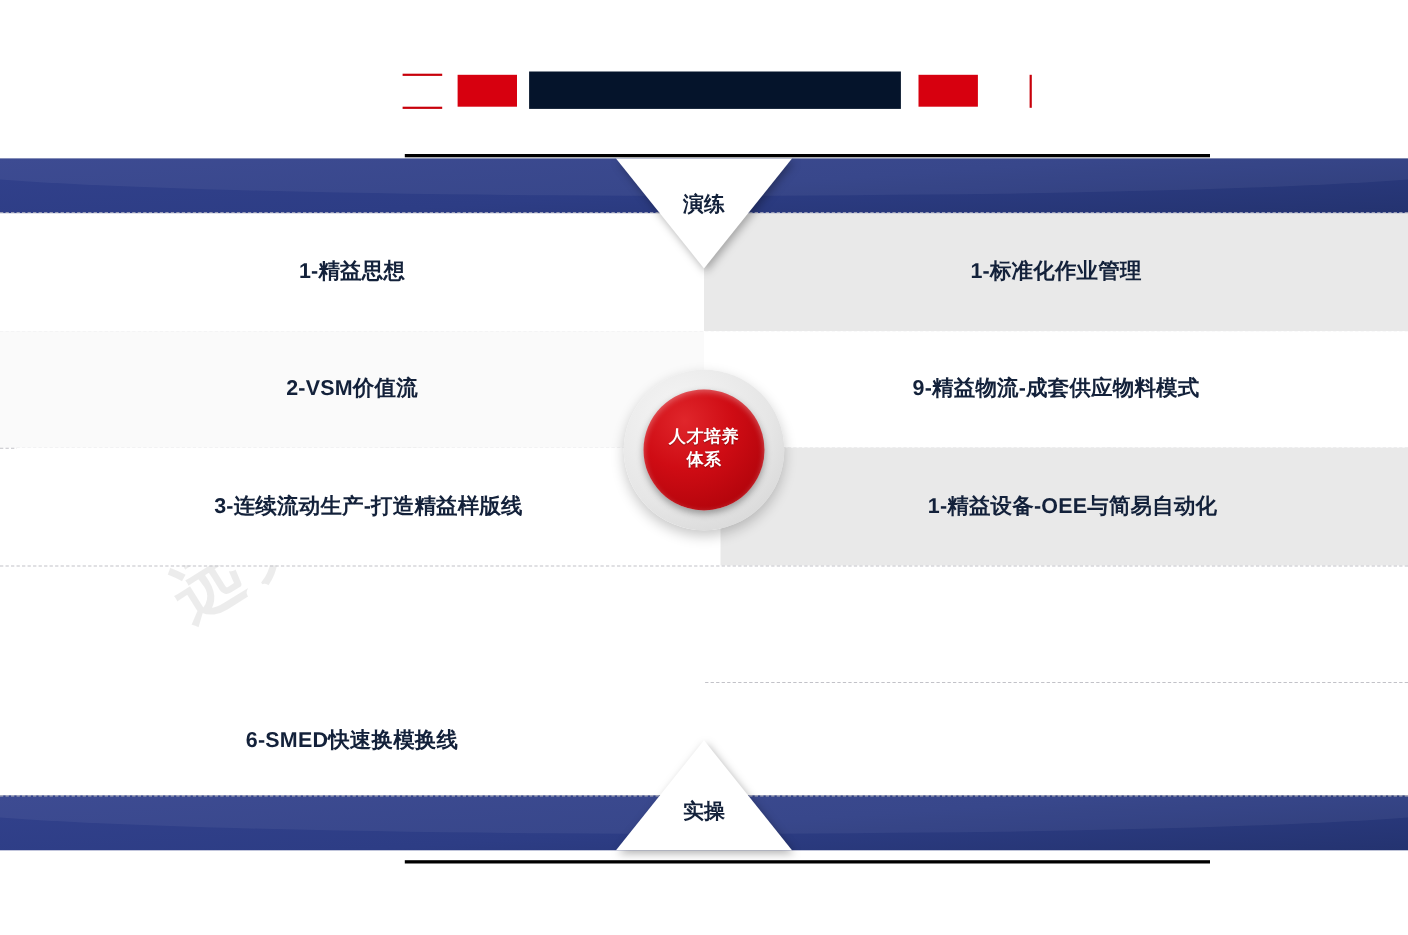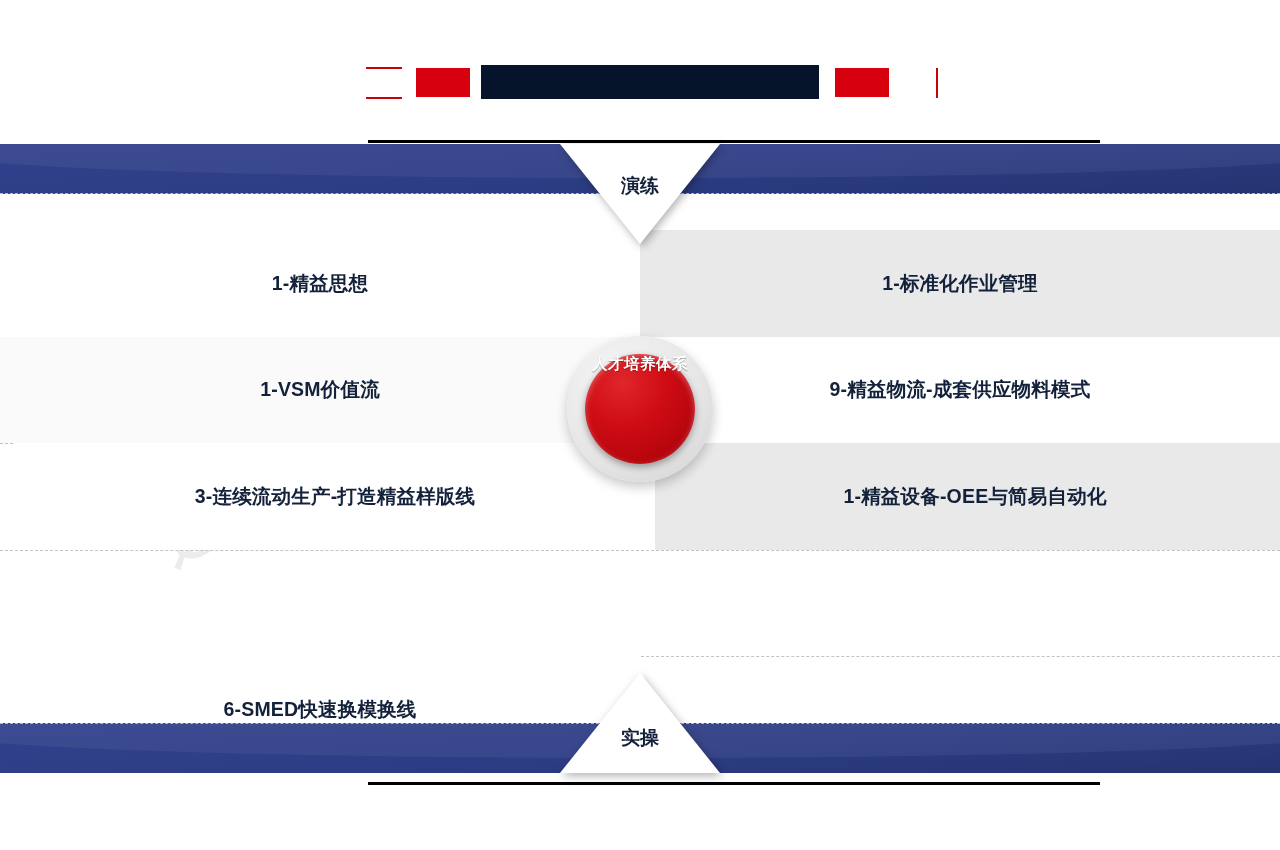--- a/index.html
+++ b/index.html
@@ -23,21 +23,21 @@
   .matrix{position:absolute;left:0;top:144px;width:1280px;height:628px;}
 
   .bar{position:absolute;left:0;width:1280px;height:49px;
        background:linear-gradient(176deg,#32418c 0%,#2d3d85 52%,#243370 100%);
        overflow:hidden;}
   .bar.top{top:0;border-bottom:1px dashed #b9b9c2;}
   .bar.bottom{top:579px;border-top:1px dashed #b9b9c2;}
   .bar-sheen{position:absolute;left:-5%;top:-60%;width:110%;height:130%;
              background:rgba(255,255,255,.055);border-radius:50%/40%;}
 
-  .rows{position:absolute;left:0;top:50px;width:1280px;height:383px;margin-top:36px;}
+  .rows{position:absolute;left:0;top:50px;width:1280px;height:383px;}
   .row{position:absolute;left:0;width:1280px;height:106.6px;display:flex;}
   .cell{position:relative;width:640px;height:100%;
         display:flex;align-items:center;justify-content:center;}
   .cell-l{}
   .cell-r{}
   .bg-white{background:#ffffff;}
   .bg-faint{background:#fafafa;}
   .bg-gray{background:#e9e9e9;}
   .rowsep{position:absolute;left:0;width:1280px;height:0;
           border-top:1px dashed #c2c2c8;}
@@ -66,21 +66,21 @@
 
   
   .hub{position:absolute;left:50%;top:265px;transform:translate(-50%,-50%);
        width:146px;height:146px;border-radius:50%;
        background:radial-gradient(circle at 36% 30%,#f6f6f6 0%,#e6e6e6 58%,#cfcfcf 100%);
        box-shadow:0 5px 12px rgba(0,0,0,.22);
        display:flex;align-items:center;justify-content:center;}
   .hub-inner{width:110px;height:110px;border-radius:50%;
        background:radial-gradient(circle at 34% 26%,#e0262b 0%,#cf0c14 40%,#a40007 100%);
        box-shadow:inset 0 2px 6px rgba(255,255,255,.35),0 3px 7px rgba(0,0,0,.35);
-       display:flex;align-items:flex-start;justify-content:center;}
+       display:flex;flex-direction:column;align-items:center;justify-content:center;}
   .hub-line{color:#ffffff;font-size:15.5px;font-weight:bold;line-height:1.35;
             letter-spacing:.5px;text-shadow:0 1px 1px rgba(0,0,0,.35);}
 
   
   .wm-layer{position:absolute;left:0;top:0;width:1280px;height:850px;
             pointer-events:none;overflow:hidden;}
   .wm{position:absolute;font-size:62px;font-weight:bold;color:#000;
       opacity:.072;transform:rotate(-32deg);white-space:nowrap;
       letter-spacing:10px;}
 </style>
@@ -120,21 +120,21 @@
           <span class="item-label">1-精益思想</span>
         </div>
         <div class="cell cell-r bg-gray">
           <span class="item-label">1-标准化作业管理</span>
         </div>
       </div>
       <div class="rowsep" style="top:106.6px;"></div>
 
       <div class="row" style="top:106.6px;">
         <div class="cell cell-l bg-faint">
-          <span class="item-label">1-VSM价值流</span>
+          <span class="item-label">2-VSM价值流</span>
         </div>
         <div class="cell cell-r bg-white">
           <span class="item-label">9-精益物流-成套供应物料模式</span>
         </div>
       </div>
       <div class="rowsep" style="top:213.2px;"></div>
 
       <div class="row" style="top:213.2px;padding-left:15px;">
         <div class="cell cell-l bg-white">
           <span class="item-label">3-连续流动生产-打造精益样版线</span>

